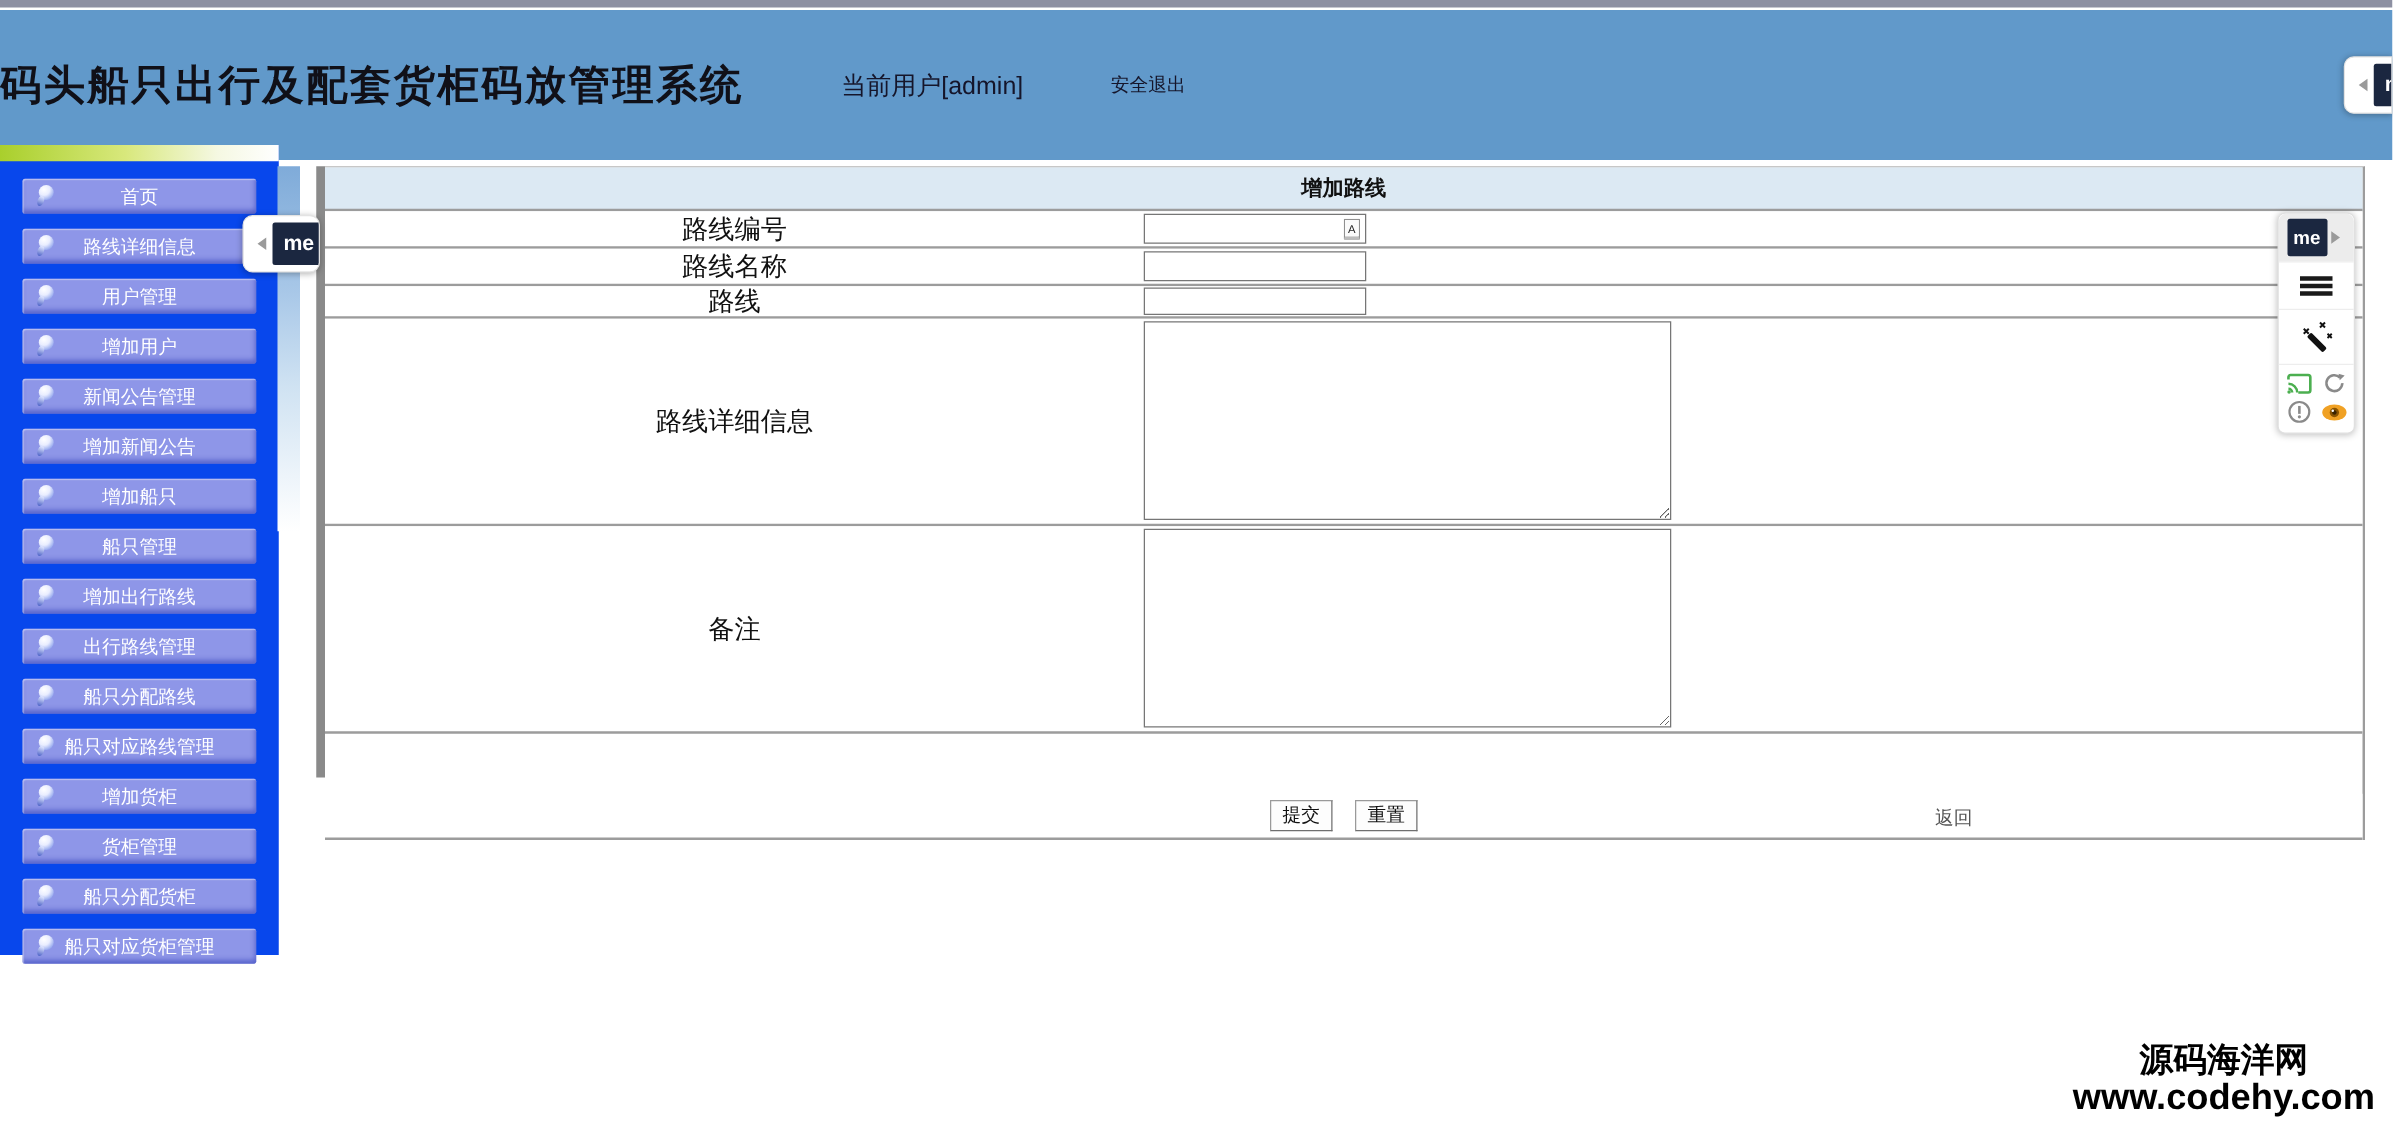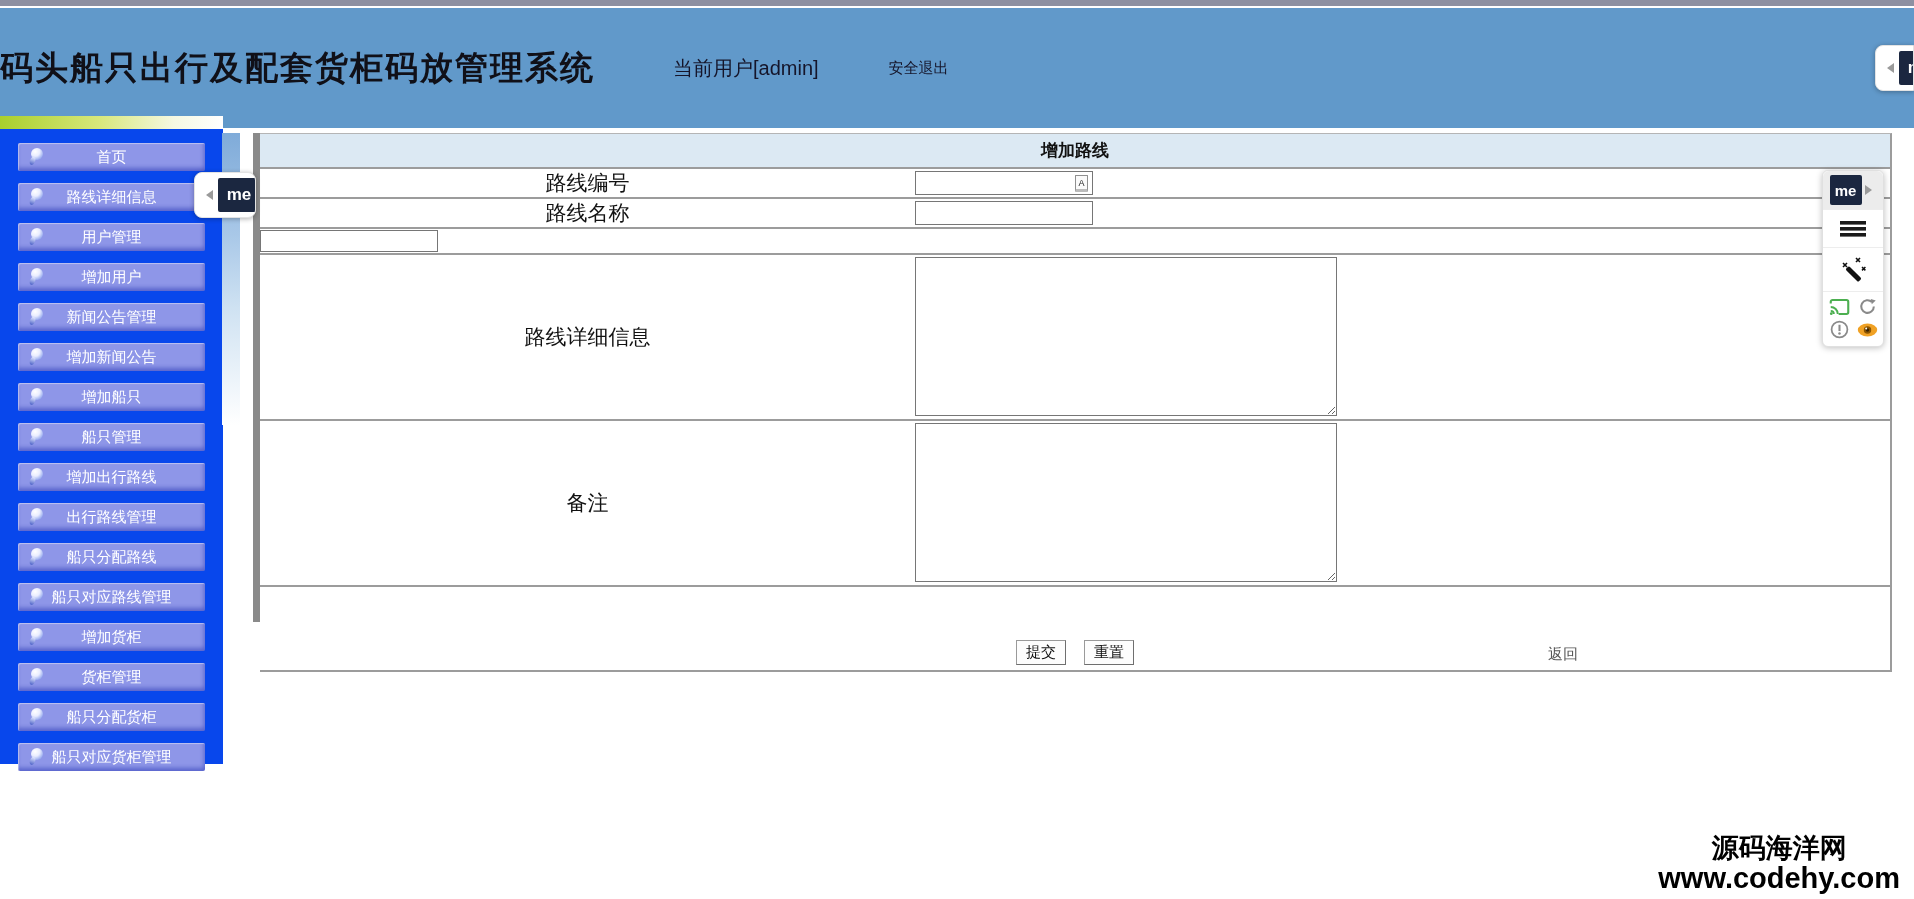--- a/index.html
+++ b/index.html
@@ -206,20 +206,21 @@
   </div>
 
   <div class="t-row" style="height:30px">
     <div class="lab">路线名称</div>
     <div class="ctl">
       <input class="txt-input" value="" style="">
     </div>
   </div>
 
   <div class="t-row" style="height:26px">
+    <div class="lab">路线</div>
     <div class="ctl">
       <input class="txt-input" style="height: 22px;" value="">
     </div>
   </div>
 
   <div class="t-row" style="height:166px">
     <div class="lab">路线详细信息</div>
     <div class="ctl top">
       <textarea class="t-area" style=""></textarea>
     </div>

